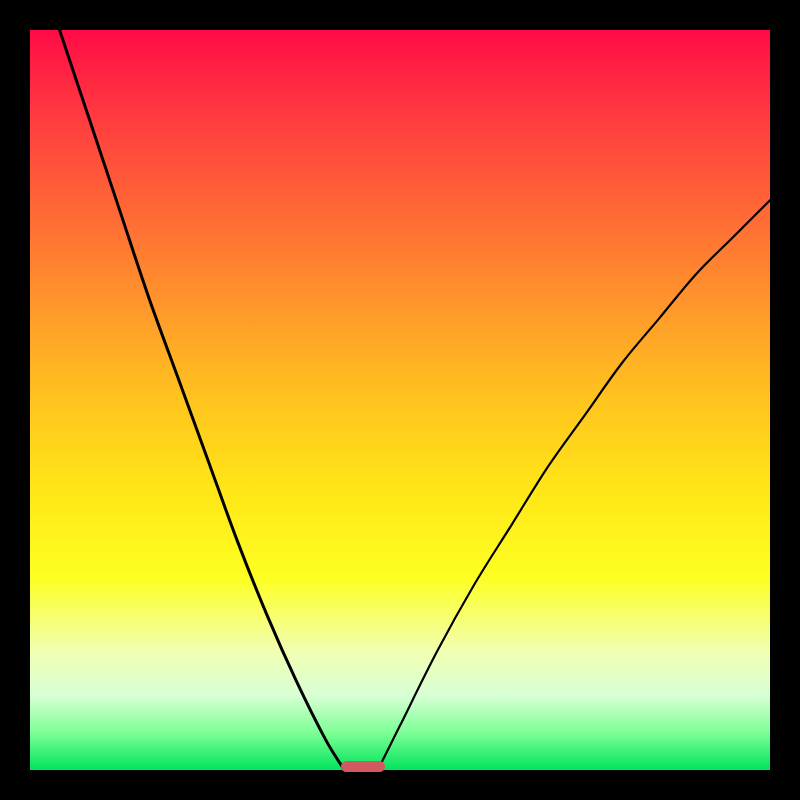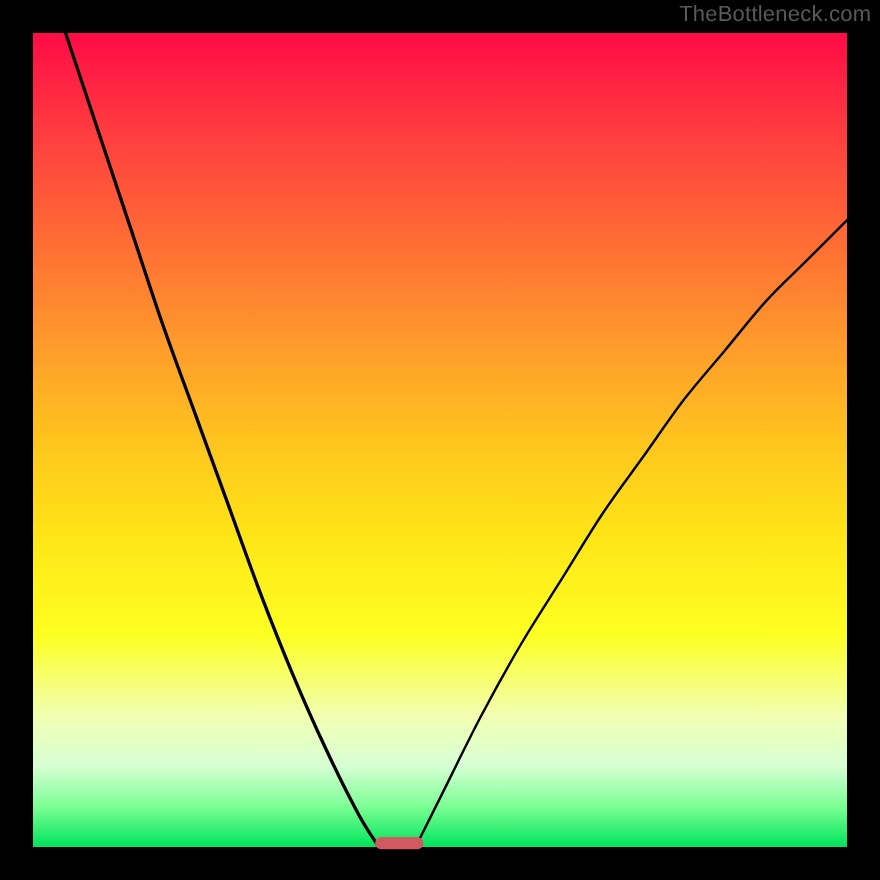--- a/index.html
+++ b/index.html
@@ -24,14 +24,13 @@
 </head>
 <body>
 
 <div id="wrap">
   <div id="plot"></div>
   <svg id="curve" viewBox="0 0 740 740" preserveAspectRatio="none">
     <path id="pathL" fill="none" stroke="#000" stroke-width="3" stroke-linecap="round" d="M 29.6 0 C 34.53333333333333 14.799999999999992 49.333333333333336 59.199999999999946 59.2 88.79999999999995 C 69.06666666666666 118.39999999999996 78.93333333333334 148.00000000000003 88.8 177.60000000000002 C 98.66666666666666 207.20000000000002 108.53333333333333 238.03333333333333 118.4 266.4 C 128.26666666666668 294.76666666666665 138.13333333333333 320.66666666666663 148 347.79999999999995 C 157.86666666666667 374.9333333333333 167.73333333333332 402.06666666666666 177.6 429.2 C 187.46666666666667 456.3333333333333 197.33333333333334 484.70000000000005 207.20000000000002 510.6 C 217.0666666666667 536.5 226.93333333333334 561.1666666666667 236.8 584.6 C 246.66666666666669 608.0333333333333 256.5333333333333 630.2333333333333 266.4 651.2 C 276.26666666666665 672.1666666666667 287.98333333333335 695.6 296 710.4 C 304.01666666666665 725.1999999999999 311.4166666666667 735.0666666666666 314.5 740"></path>
     <path id="pathR" fill="none" stroke="#000" stroke-width="2.2" stroke-linecap="round" d="M 347.79999999999995 740 C 351.49999999999994 732.6 360.1333333333333 715.3333333333334 370 695.6 C 379.8666666666667 675.8666666666667 394.66666666666674 645.0333333333333 407.00000000000006 621.6 C 419.33333333333337 598.1666666666667 431.6666666666667 575.9666666666667 444 555 C 456.3333333333333 534.0333333333333 468.6666666666667 515.5333333333333 481 495.79999999999995 C 493.3333333333333 476.0666666666666 505.6666666666667 455.1 518 436.6 C 530.3333333333334 418.1 542.6666666666666 402.0666666666667 555 384.8 C 567.3333333333334 367.5333333333333 579.6666666666666 349.0333333333333 592 332.99999999999994 C 604.3333333333334 316.9666666666666 616.6666666666666 303.40000000000003 629 288.6 C 641.3333333333334 273.8 653.6666666666666 257.76666666666665 666 244.2 C 678.3333333333334 230.63333333333333 690.6666666666666 219.5333333333334 703 207.20000000000005 C 715.3333333333334 194.8666666666667 733.8333333333334 176.36666666666662 740 170.19999999999993"></path>
   </svg>
   <div id="marker" style="left: 340.8px; width: 44.4px; top: 761px;"></div>
-  <div id="wm">TheBottleneck.com</div>
 </div>
 
 </body></html>

